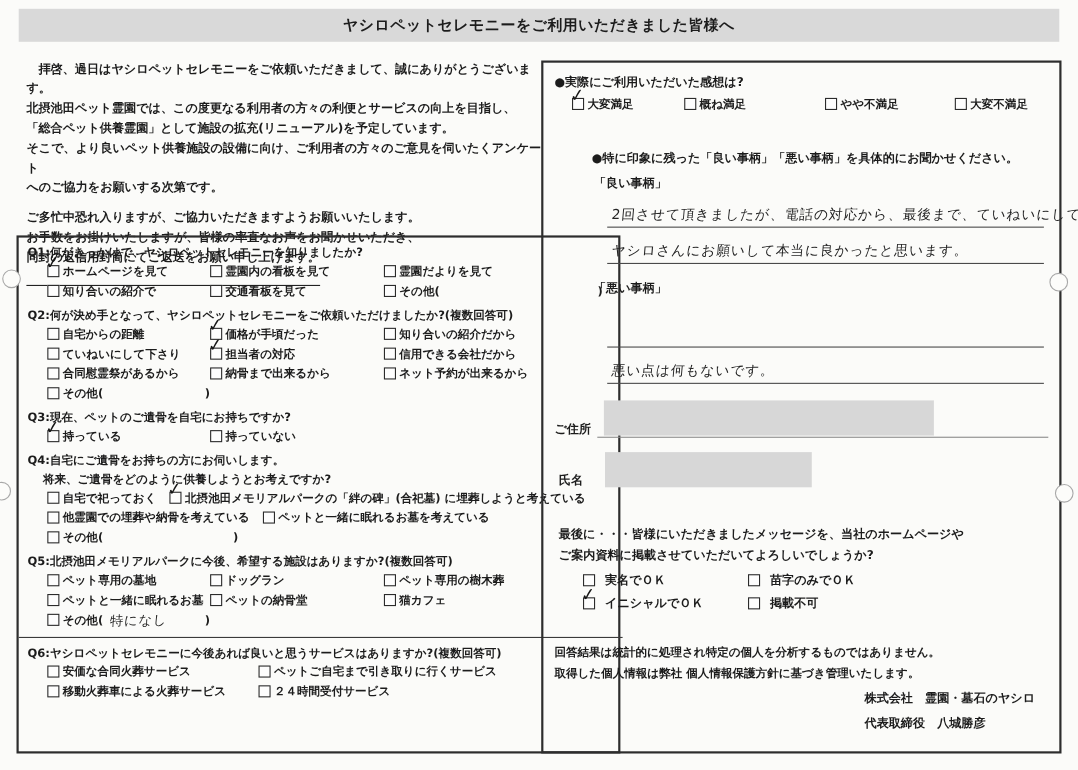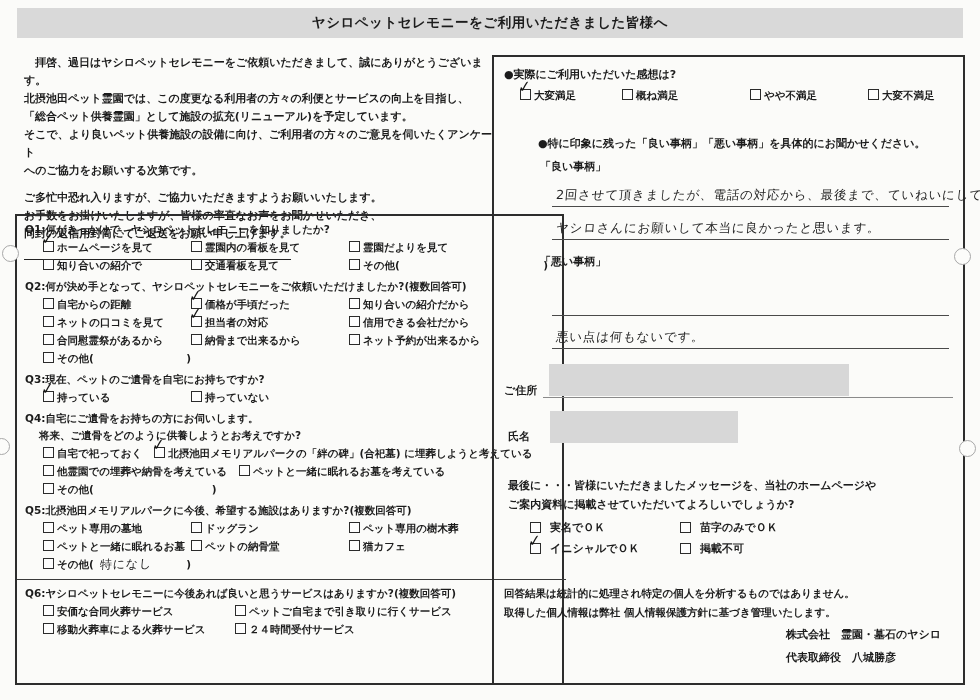--- a/index.html
+++ b/index.html
@@ -160,21 +160,21 @@
           <span class="olabel">価格が手頃だった</span>
         </span>
         <span class="opt">
           <span class="chk"></span>
           <span class="olabel">知り合いの紹介だから</span>
         </span>
       </div>
       <div class="qrow c3">
         <span class="opt">
           <span class="chk"></span>
-          <span class="olabel">ネットの口コミを見て</span>
+          <span class="olabel">ていねいにして下さり</span>
         </span>
         <span class="opt">
           <span class="chk">
             <span class="tick">✓</span>
           </span>
           <span class="olabel">担当者の対応</span>
         </span>
         <span class="opt">
           <span class="chk"></span>
           <span class="olabel">信用できる会社だから</span>

